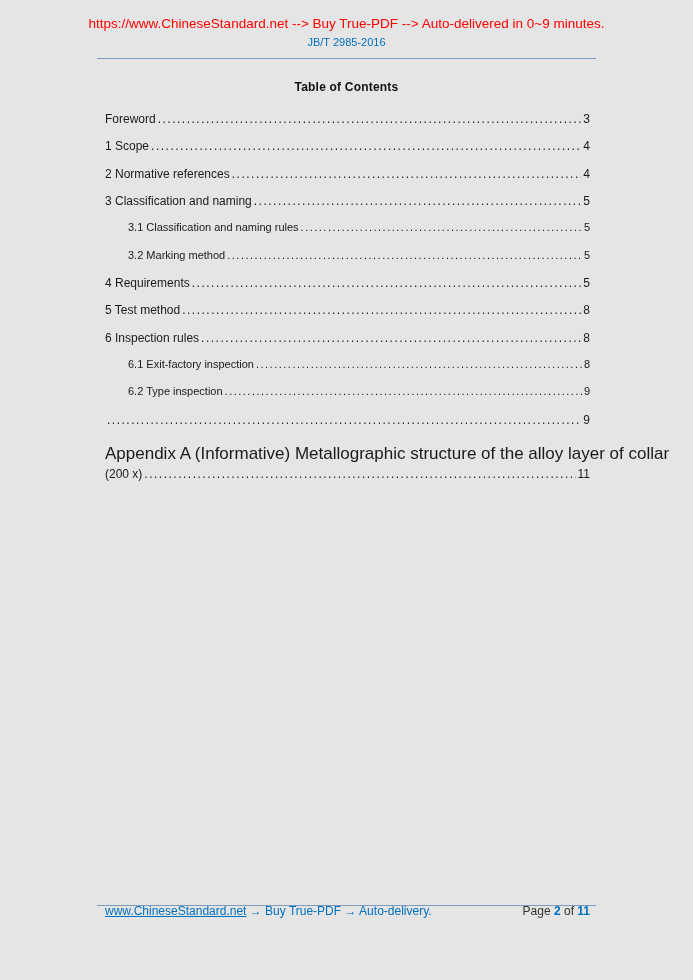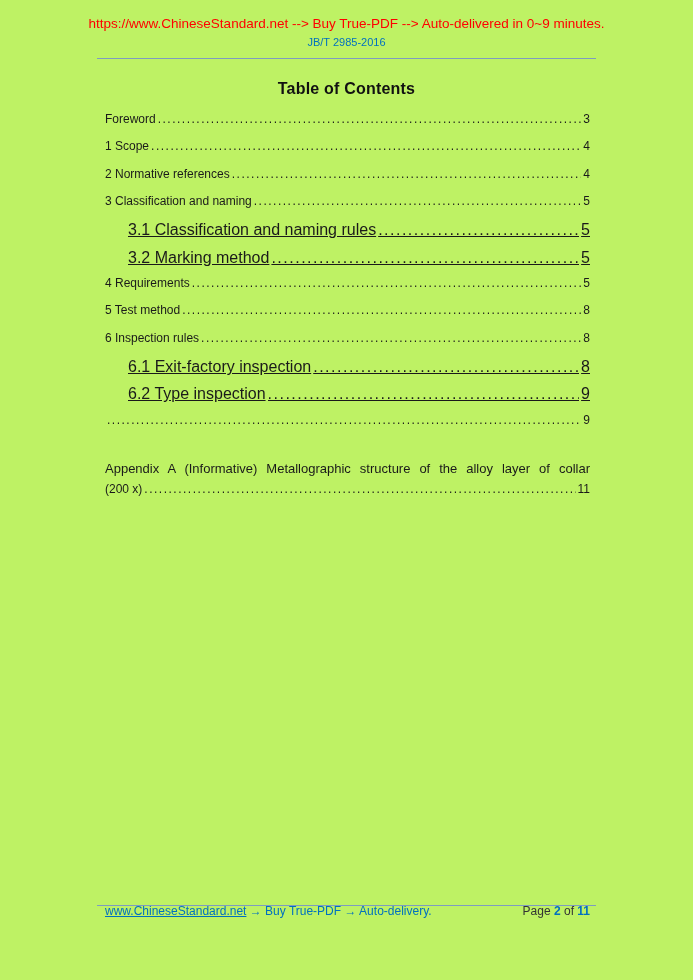--- a/index.html
+++ b/index.html
@@ -6,21 +6,21 @@
   html, body { background: #ffffff; }
   body {
     font-family: "Liberation Sans", "DejaVu Sans", sans-serif;
     -webkit-font-smoothing: antialiased;
   }
   .page {
     position: relative;
     width: 693px;
     height: 980px;
     margin: 0 auto;
-    background: #bef264;
+    background: #e5e5e5;
     overflow: hidden;
   }
   .promo {
     position: absolute;
     top: 16px; left: 0; width: 100%;
     text-align: center;
     color: #ff0000;
     font-size: 13.5px;
     cursor: pointer;
     white-space: nowrap;
@@ -37,64 +37,62 @@
     left: 97px; width: 499px; height: 0;
     border: none;
     border-top: 1px solid #7e9cc0;
   }
   .header-divider { top: 58px; }
   .footer-divider { top: 905px; }
   .title {
     position: absolute;
     top: 80px; left: 0; width: 100%;
     text-align: center;
-    font-size: 16px;
+    font-size: 12px;
     font-weight: bold;
     color: #111111;
     letter-spacing: 0.2px;
   }
   .toc {
     position: absolute;
     top: 112px; left: 105px; width: 485px;
     color: #1a1a1a;
   }
   .toc-row {
     display: flex;
     align-items: baseline;
     height: 27.35px;
     font-size: 12px;
     cursor: pointer;
     text-align: center;
   }
   .toc-row.sub {
     padding-left: 23px;
-    font-size: 16px;
-    text-decoration: underline;
+    font-size: 11px;
   }
   .toc-label { white-space: nowrap; }
   .dots {
     flex: 1 1 auto;
     overflow: hidden;
     white-space: nowrap;
     letter-spacing: 1.5px;
     margin: 0 2px;
   }
   .dots::after {
     content: "..........................................................................................................................................................................";
   }
   .toc-page { white-space: nowrap; }
   .appendix { cursor: pointer; }
   .appendix-line1 {
     height: 27.35px;
     line-height: 27.35px;
-    font-size: 13px;
+    font-size: 17px;
     text-align: justify;
     text-align-last: justify;
     white-space: nowrap;
-    margin-top: 15px;
   }
   .footer-row {
     position: absolute;
     top: 904px; left: 105px; width: 485px;
     display: flex;
     justify-content: space-between;
     align-items: baseline;
     font-size: 12px;
   }
   .footer-left { color: #0070c0; white-space: nowrap; }

